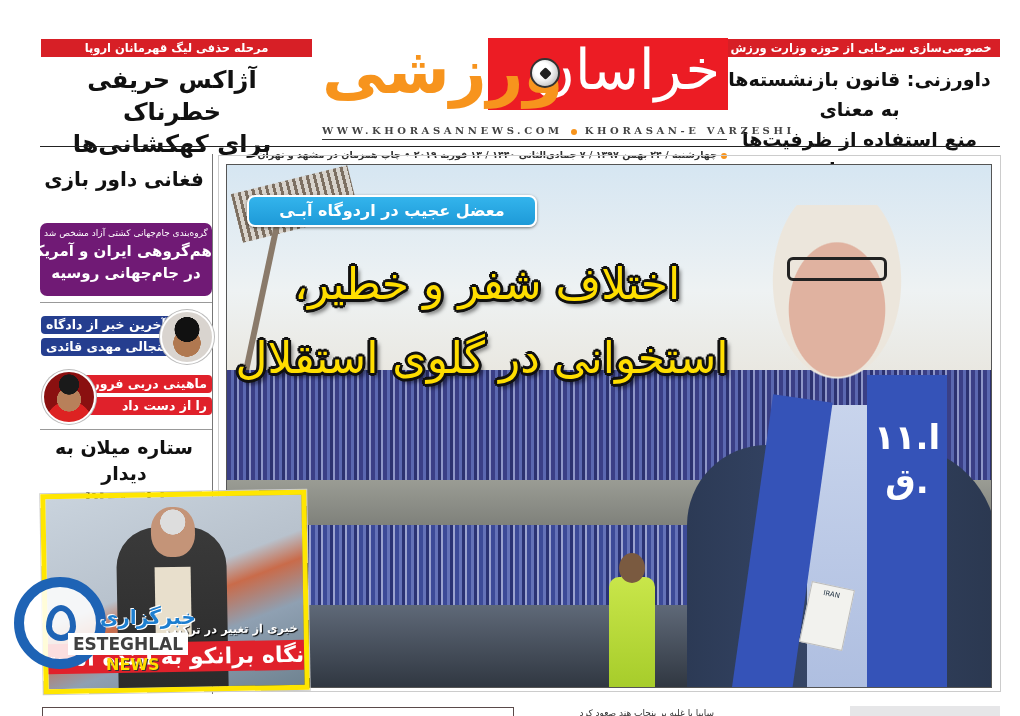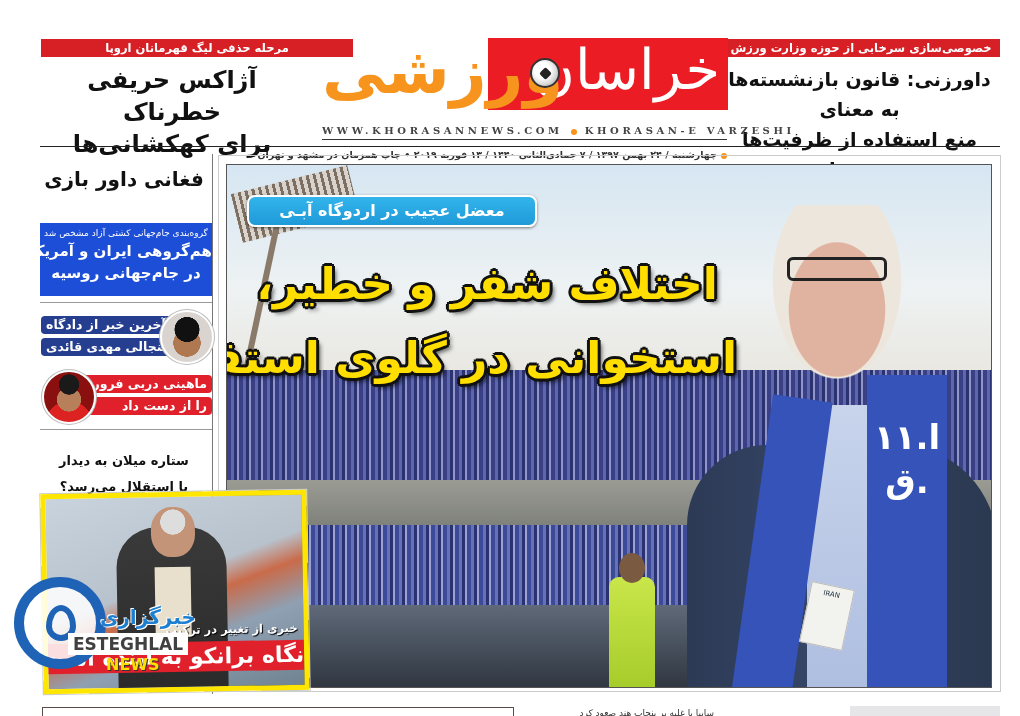--- a/index.html
+++ b/index.html
@@ -20,35 +20,35 @@
   .ball::before { content: ""; position: absolute; left: 9px; top: 9px; width: 9px; height: 9px; background: #222; transform: rotate(45deg); border-radius: 2px; }
   .dateline { font-size: 9.5px; color: #333; font-weight: bold; white-space: nowrap; }
   .urlline { font-size: 10px; letter-spacing: 3.6px; color: #444; font-weight: bold; direction: ltr; white-space: nowrap; font-family: "DejaVu Serif", serif; }
   .orange-dot { display: inline-block; width: 6px; height: 6px; border-radius: 50%; background: #f7941d; margin: 0 8px; vertical-align: middle; }
 
   
   .hr { background: #222; height: 2px; }
 
   
   .col-left { border-left: 1px solid #888; }
-  .green-box { background: #1d4ed8; color: #fff; text-align: center; }
+  .green-box { background: #701a75; color: #fff; text-align: center; border-radius: 7px; }
   .pill-blue { background: #253e8f; color: #fff; font-weight: bold; font-size: 12.5px; line-height: 17px; height: 18px; padding: 0 5px; border-radius: 4px 0 0 4px; white-space: nowrap; }
   .pill-red { background: #e0212b; color: #fff; font-weight: bold; font-size: 12.5px; line-height: 17px; height: 18px; padding: 0 5px; border-radius: 0 4px 4px 0; white-space: nowrap; }
   .avatar { border-radius: 50%; border: 2px solid #fff; box-shadow: 0 0 0 1px #bbb; overflow: hidden; }
 
   
   .photo-frame { border: 1px solid #ccc; }
   .photo { border: 1px solid #555; overflow: hidden;
     background:
       linear-gradient(180deg, #dbe9f3 0%, #eef3f6 28%, #e8e9e6 40%, #5a5f8a 42%, #3f4a86 50%, #55608f 58%, #8d8f8a 62%, #7b7e7b 66%, #3a3f7a 70%, #4a5ba0 80%, #6b7088 86%, #3c4450 100%);
   }
   .stadium-tier { position: absolute; left: 0; right: 0; }
   .coach { position: absolute; }
   .cyan-kicker { background: linear-gradient(#33b4ec, #1e9ad8); border: 2px solid #fff; border-radius: 8px; box-shadow: 0 1px 3px rgba(0,0,0,.5); color: #fff; font-weight: bold; text-align: center; font-size: 16px; line-height: 28px; }
-  .yellow-headline { color: #ffde00; font-weight: 700; text-align: center; line-height: 74px;
+  .yellow-headline { color: #ffde00; font-weight: 400; text-align: center; line-height: 74px;
     text-shadow: 3px 0 0 #111, -3px 0 0 #111, 0 3px 0 #111, 0 -3px 0 #111, 2px 2px 0 #111, -2px -2px 0 #111, 2px -2px 0 #111, -2px 2px 0 #111, 4px 4px 4px rgba(0,0,0,.6);
     font-family: "DejaVu Sans", sans-serif; white-space: nowrap; }
 
   
   .inset { border: 5px solid #ffe600; overflow: hidden; background: linear-gradient(160deg, #c9d3dd 0%, #b8c2cd 45%, #c96b4a 55%, #8fa0b2 70%, #6f8391 100%); box-shadow: 0 0 0 1px #ccc; }
   .inset-red { background: #e0212b; color: #fff; font-weight: 900; font-size: 22px; line-height: 30px; text-align: center; white-space: nowrap; }
   .inset-caption { color: #fff; font-size: 11.5px; font-weight: bold; text-shadow: 1px 1px 1px #000; white-space: nowrap; }
 
   
   .wm-ring { border-radius: 50%; border: 10px solid #1e63b5; background: rgba(255,255,255,.85); }
@@ -74,21 +74,21 @@
   <div class="abs ball" style="left:212px; top:22px;"></div>
 </div>
 <div class="abs dateline" style="left:322px; top:113px; width:405px; text-align:right;margin-top:36px;">
   <span class="orange-dot" style="margin:0 0 0 4px;"></span><span>چهارشنبه / ۲۴ بهمن ۱۳۹۷ / ۷ جمادی‌الثانی ۱۴۴۰ / ۱۳ فوریه ۲۰۱۹ • چاپ همزمان در مشهد و تهران</span>
 </div>
 <div class="abs urlline" style="left:322px; top:125px; width:405px;">
   <span>WWW.KHORASANNEWS.COM</span><span class="orange-dot"></span><span>KHORASAN-E VARZESHI</span>
 </div>
 <div class="abs" style="left:322px; top:139px; width:405px; height:1px; background:#333;"></div>
 
-<div class="abs kicker-red" style="left:41px; top:39px; width:312px;">مرحله حذفی لیگ قهرمانان اروپا</div>
+<div class="abs kicker-red" style="left:41px; top:39px; width:271px;">مرحله حذفی لیگ قهرمانان اروپا</div>
 <div class="abs headline-black" style="left:38px; top:64px; width:268px; font-size:24px; line-height:32px;">
   <div>آژاکس حریفی خطرناک</div>
   <div>برای کهکشانی‌ها</div>
 </div>
 
 <div class="abs hr" style="left:40px; top:146px; width:960px; height:1px;"></div>
 
 <div class="abs col-left" style="left:212px; top:154px; width:1px; height:540px; border-left:1px solid #777;"></div>
 
 <div class="abs headline-black" style="left:40px; top:165px; width:168px; font-size:20px; line-height:28px;">
@@ -108,21 +108,21 @@
   <div class="abs avatar" style="left:120px; top:2px; width:54px; height:54px; background: radial-gradient(circle at 50% 35%, #111 0 30%, transparent 31%), radial-gradient(circle at 50% 62%, #b07850 0 34%, transparent 35%), #d9d4cf;"></div>
 </div>
 
 <div class="abs" style="left:40px; top:368px; width:172px; height:58px;">
   <div class="abs pill-red" style="right:0px; top:7px;">ماهینی دربی فروردین</div>
   <div class="abs pill-red" style="right:0px; top:29px;padding-left:43px;">را از دست داد</div>
   <div class="abs avatar" style="left:2px; top:2px; width:54px; height:54px; background: radial-gradient(circle at 50% 25%, #1a1a1a 0 22%, transparent 23%), radial-gradient(circle at 50% 55%, #b8805a 0 32%, transparent 33%), radial-gradient(circle at 50% 105%, #d22 0 40%, transparent 41%), #8a1010;"></div>
 </div>
 <div class="abs" style="left:40px; top:429px; width:172px; height:1px; background:#999;"></div>
 
-<div class="abs headline-black" style="left:40px; top:448px; width:168px; font-size:13px; line-height:26px;">
+<div class="abs headline-black" style="left:40px; top:434px; width:168px; font-size:19px; line-height:26px;">
   <div>ستاره میلان به دیدار</div>
   <div>با استقلال می‌رسد؟</div>
 </div>
 
 <div class="abs photo-frame" style="left:218px; top:155px; width:783px; height:537px;"></div>
 <div class="abs photo" style="left:226px; top:164px; width:766px; height:524px;">
 
   <div class="stadium-tier" style="top:0; height:210px; background: linear-gradient(180deg, #d6e6f2 0%, #eef2f3 60%, #e9e7e0 100%);"></div>
 
   <div class="abs" style="left:8px; top:14px; width:120px; height:50px; background: repeating-linear-gradient(90deg, #6c5a48 0 3px, #d8d0c6 3px 7px); transform: rotate(-14deg); opacity:.85;"></div>

